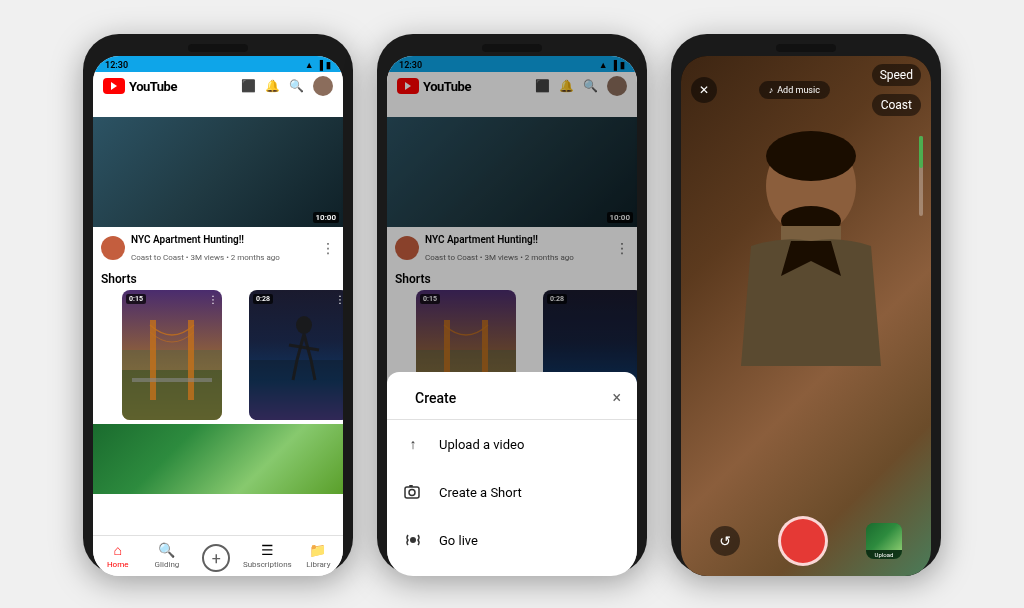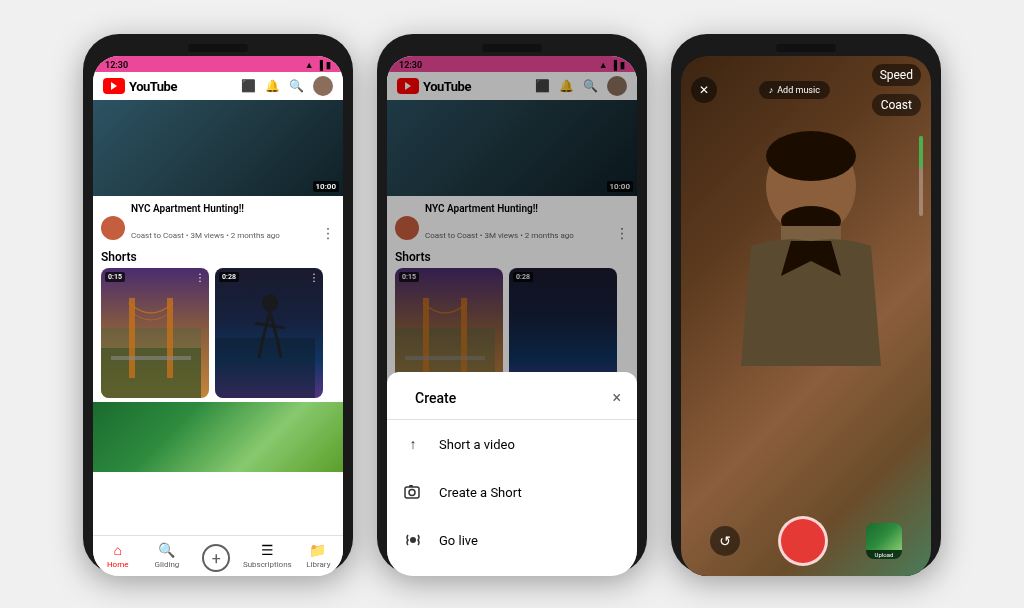--- a/index.html
+++ b/index.html
@@ -42,21 +42,21 @@
       display: flex;
       flex-direction: column;
     }
 
     
     .status-bar {
       display: flex;
       justify-content: space-between;
       align-items: center;
       padding: 4px 12px 2px;
-      background: #ec4899;
+      background: #0ea5e9;
       font-size: 9px;
       font-weight: 600;
       color: #000;
       gap: 6px;
     }
     .status-icons {
       display: flex;
       align-items: center;
       gap: 3px;
       font-size: 9px;
@@ -115,41 +115,42 @@
       width: 20px;
       height: 20px;
       border-radius: 50%;
       background: #8b6d5c;
       overflow: hidden;
     }
 
     
     .video-thumb-large {
       width: 100%;
-      height: 96px;
+      height: 110px;
       background: linear-gradient(135deg, #2c5364, #203a43, #0f2027);
       position: relative;
       flex-shrink: 0;
+      margin-top: 17px;
     }
     .video-duration {
       position: absolute;
       bottom: 4px;
       right: 4px;
       background: rgba(0,0,0,0.8);
       color: #fff;
       font-size: 8px;
       padding: 1px 3px;
       border-radius: 2px;
       font-weight: 600;
     }
 
     
     .video-info-row {
       display: flex;
-      align-items: flex-end;
+      align-items: center;
       padding: 6px 8px;
       gap: 6px;
     }
     .channel-avatar {
       width: 24px;
       height: 24px;
       border-radius: 50%;
       background: #c45e3e;
       flex-shrink: 0;
     }
@@ -158,46 +159,47 @@
     }
     .video-title {
       font-size: 10px;
       font-weight: 600;
       color: #000;
       line-height: 1.3;
     }
     .video-sub {
       font-size: 8px;
       color: #606060;
-      margin-top: 16px;
+      margin-top: 7px;
     }
     .more-icon {
       font-size: 14px;
       color: #606060;
       line-height: 1;
     }
 
     
     .section-title {
       font-size: 12px;
       font-weight: 600;
       color: #000;
       padding: 4px 8px 4px;
     }
     .shorts-row {
       display: flex;
       gap: 6px;
       padding: 0 8px;
     }
     .short-card {
-      width: 108px;
+      width: 100px;
       border-radius: 8px;
       overflow: hidden;
       position: relative;
       flex-shrink: 0;
+      margin-left: 21px;
     }
     .short-thumb {
       width: 100%;
       height: 130px;
       position: relative;
     }
     .short-thumb-1 {
       background: linear-gradient(180deg, #4a2c6e 0%, #8b5e3c 50%, #c4863a 100%);
     }
     .short-thumb-2 {
@@ -624,21 +626,21 @@
     <div class="modal-overlay"></div>
 
     <div class="modal-sheet">
       <div class="modal-header">
         <span class="modal-title">Create</span>
         <span class="modal-close">×</span>
       </div>
 
       <div class="modal-item">
         <div class="modal-item-icon">↑</div>
-        <span class="modal-item-text">Short a video</span>
+        <span class="modal-item-text">Upload a video</span>
       </div>
 
       <div class="modal-item">
         <div class="modal-item-icon">
           <svg width="18" height="16" viewBox="0 0 18 16">
             <rect x="1" y="3" width="14" height="11" rx="2" fill="none" stroke="#333" stroke-width="1.5"></rect>
             <circle cx="8" cy="8.5" r="3" fill="none" stroke="#333" stroke-width="1.5"></circle>
             <rect x="5" y="1" width="4" height="2" rx="1" fill="#333"></rect>
           </svg>
         </div>

